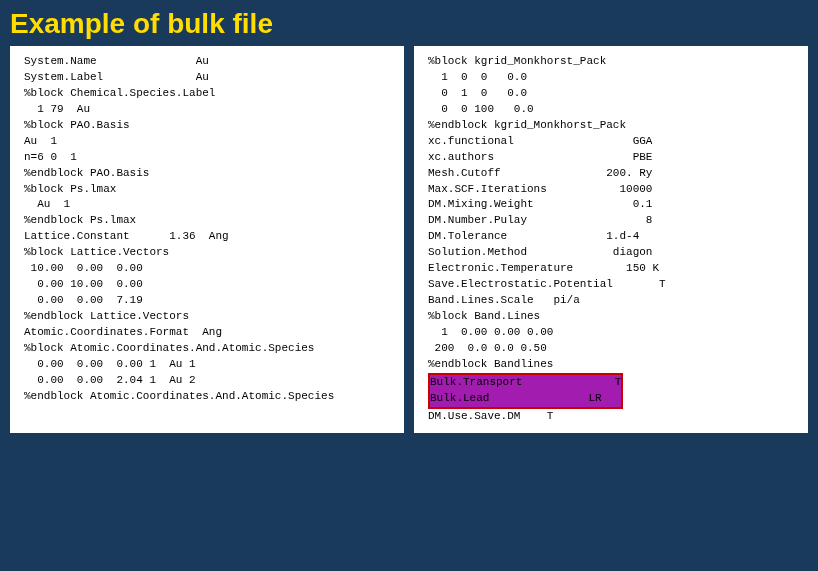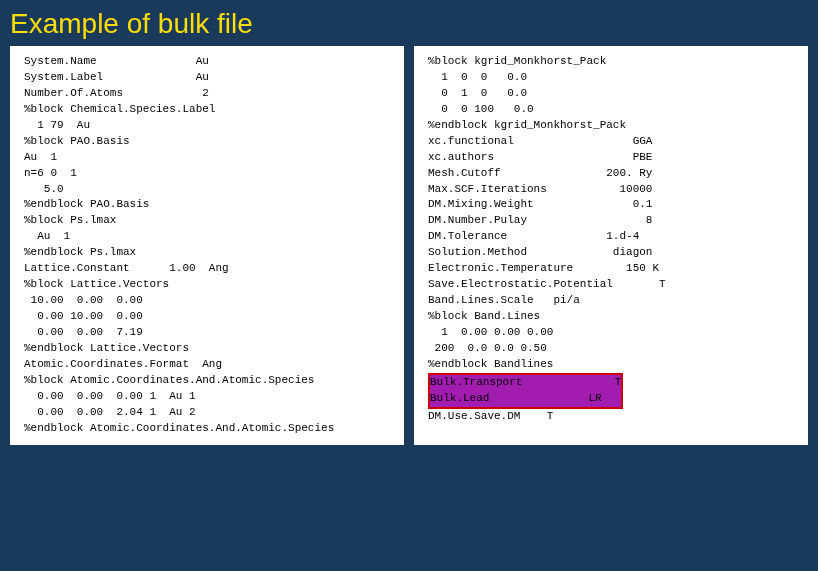--- a/index.html
+++ b/index.html
@@ -8,21 +8,21 @@
       width: 818px;
       height: 571px;
       background-color: #1a3a5c;
       font-family: Arial, sans-serif;
       overflow: hidden;
     }
 
     #page-title {
       color: #ffdd00;
       font-size: 28px;
-      font-weight: normal;
+      font-weight: bold;
       padding: 8px 18px 6px 10px;
     }
 
     .content-area {
       display: flex;
       flex-direction: row;
       gap: 10px;
       padding: 0 10px 10px 10px;
     }
 
@@ -50,32 +50,30 @@
 </head>
 <body>
 
 <div id="page-title">Example of bulk file</div>
 
 <div class="content-area">
 
   <div class="code-panel" id="left-panel">
       <span class="code-line">System.Name               Au</span>
       <span class="code-line">System.Label              Au</span>
-      <span class="code-line">Number.Of.Atoms            2</span>
       <span class="code-line">%block Chemical.Species.Label</span>
       <span class="code-line">  1 79  Au</span>
       <span class="code-line">%block PAO.Basis</span>
       <span class="code-line">Au  1</span>
       <span class="code-line">n=6 0  1</span>
-      <span class="code-line">   5.0</span>
       <span class="code-line">%endblock PAO.Basis</span>
       <span class="code-line">%block Ps.lmax</span>
       <span class="code-line">  Au  1</span>
       <span class="code-line">%endblock Ps.lmax</span>
-      <span class="code-line">Lattice.Constant      1.00  Ang</span>
+      <span class="code-line">Lattice.Constant      1.36  Ang</span>
       <span class="code-line">%block Lattice.Vectors</span>
       <span class="code-line"> 10.00  0.00  0.00</span>
       <span class="code-line">  0.00 10.00  0.00</span>
       <span class="code-line">  0.00  0.00  7.19</span>
       <span class="code-line">%endblock Lattice.Vectors</span>
       <span class="code-line">Atomic.Coordinates.Format  Ang</span>
       <span class="code-line">%block Atomic.Coordinates.And.Atomic.Species</span>
       <span class="code-line">  0.00  0.00  0.00 1  Au 1</span>
       <span class="code-line">  0.00  0.00  2.04 1  Au 2</span>
       <span class="code-line">%endblock Atomic.Coordinates.And.Atomic.Species</span>

